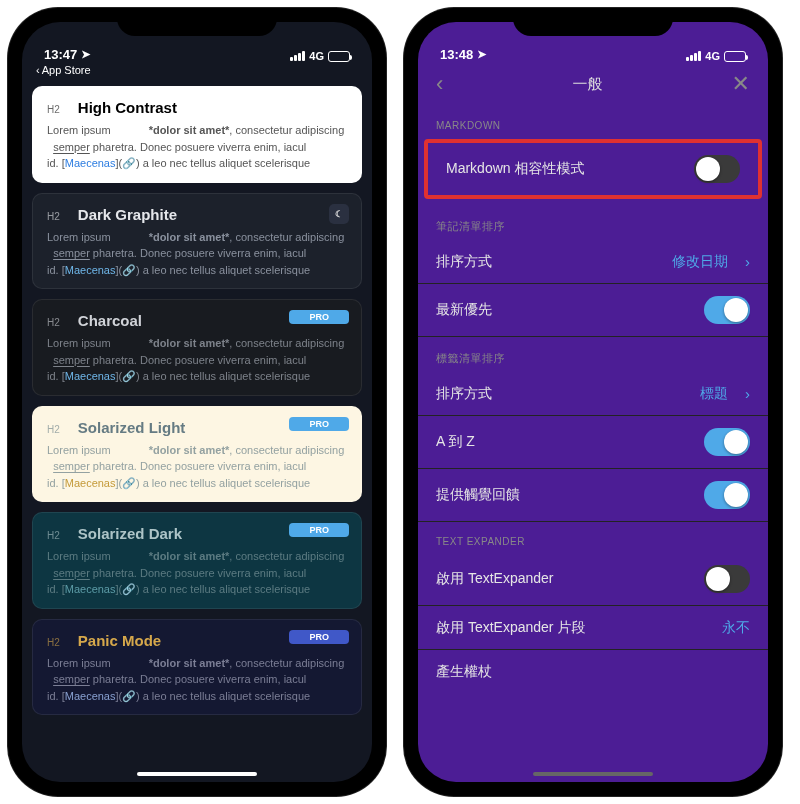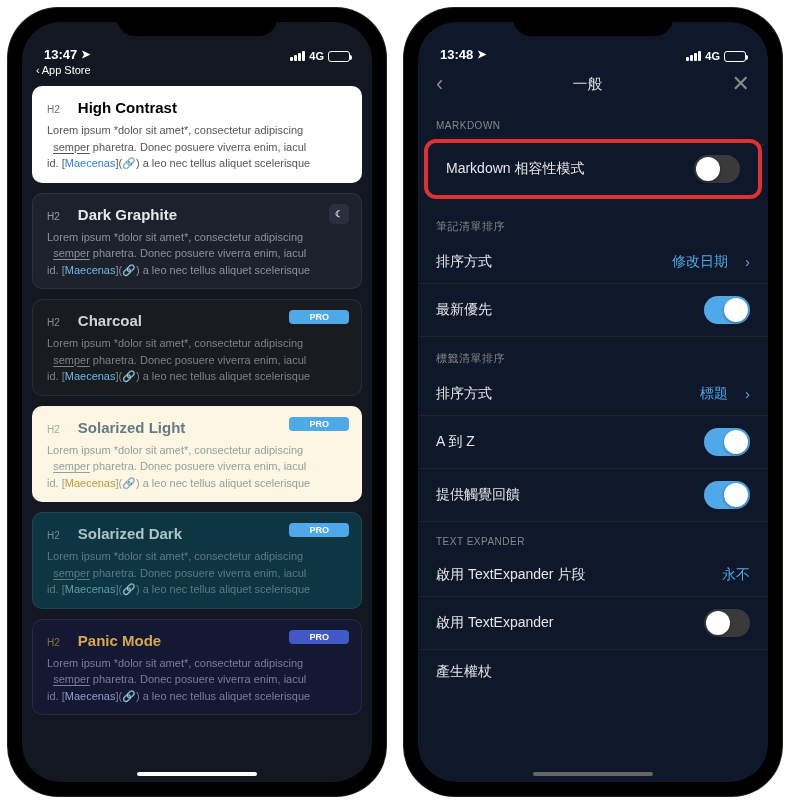--- a/index.html
+++ b/index.html
@@ -24,21 +24,21 @@
   }
   .screen {
     width: 100%;
     height: 100%;
     border-radius: 38px;
     overflow: hidden;
     position: relative;
   }
   
   .screen.left { background: #131722; }
-  .screen.right { background: #0f172a; }
+  .screen.right { background: #4c1d95; }
   .notch {
     position: absolute;
     top: 0; left: 50%;
     transform: translateX(-50%);
     width: 160px; height: 28px;
     background: #000;
     border-radius: 0 0 18px 18px;
     z-index: 20;
   }
   .status-bar {
@@ -99,21 +99,21 @@
     gap:18px;
   }
   .h2-prefix { font-size: 10px; opacity:0.6; font-weight:400; }
   .theme-body {
     font-size: 11px;
     line-height: 1.5;
     overflow:hidden;
     white-space:nowrap;
   }
   .theme-body div { overflow:hidden; text-overflow: clip; }
-  .bold { font-weight:400; }
+  .bold { font-weight:700;margin-left:35px; }
   .under { text-decoration: underline; text-underline-offset: 2px; }
   .badge {
     position:absolute; top:10px; right:12px;
     font-size:9px; font-weight:700;
     padding:2px 20px; border-radius:4px;
   }
   .badge.pro { background:#4fa9e8; color:#fff; }
   .badge.moon {
     width:20px; height:20px;
     background:#2a3040;
@@ -152,21 +152,21 @@
     display:flex;
     align-items:center;
     justify-content:space-between;
     padding: 0 18px;
     color:#888;
   }
   .nav-title { color:#ddd; font-size:15px; }
   .nav-btn { font-size:22px; color:#888; }
   .highlight-box {
     border: 4px solid #e03131;
-    border-radius: 12px;
+    border-radius: 4px;
     margin: 2px 6px 6px 6px;
   }
   .section-header {
     color:#888; font-size:10px; letter-spacing:0.5px;
     padding: 14px 17px 6px 18px;
     text-transform:uppercase;
   }
   .section-header.nocap { text-transform:none; font-size:11px; }
   .setting-row {
     display:flex; align-items:center; justify-content:space-between;
@@ -375,29 +375,29 @@
 
     <div class="setting-row">
       <span>提供觸覺回饋</span>
       <div class="toggle on">
           <div class="knob"></div>
         </div>
     </div>
 
     <div class="section-header">TEXT EXPANDER</div>
     <div class="setting-row">
-      <span>啟用 TextExpander 片段</span>
-      <span class="row-value">永不</span>
-    </div>
-    <div class="setting-row">
       <span>啟用 TextExpander</span>
       <div class="toggle off">
           <div class="knob"></div>
         </div>
     </div>
+    <div class="setting-row">
+      <span>啟用 TextExpander 片段</span>
+      <span class="row-value">永不</span>
+    </div>
 
     <div class="setting-row" style="border:none;">
       <span>產生權杖</span>
     </div>
 
     <div class="home-indicator"></div>
   </div>
 </div>
 
 </body></html>

